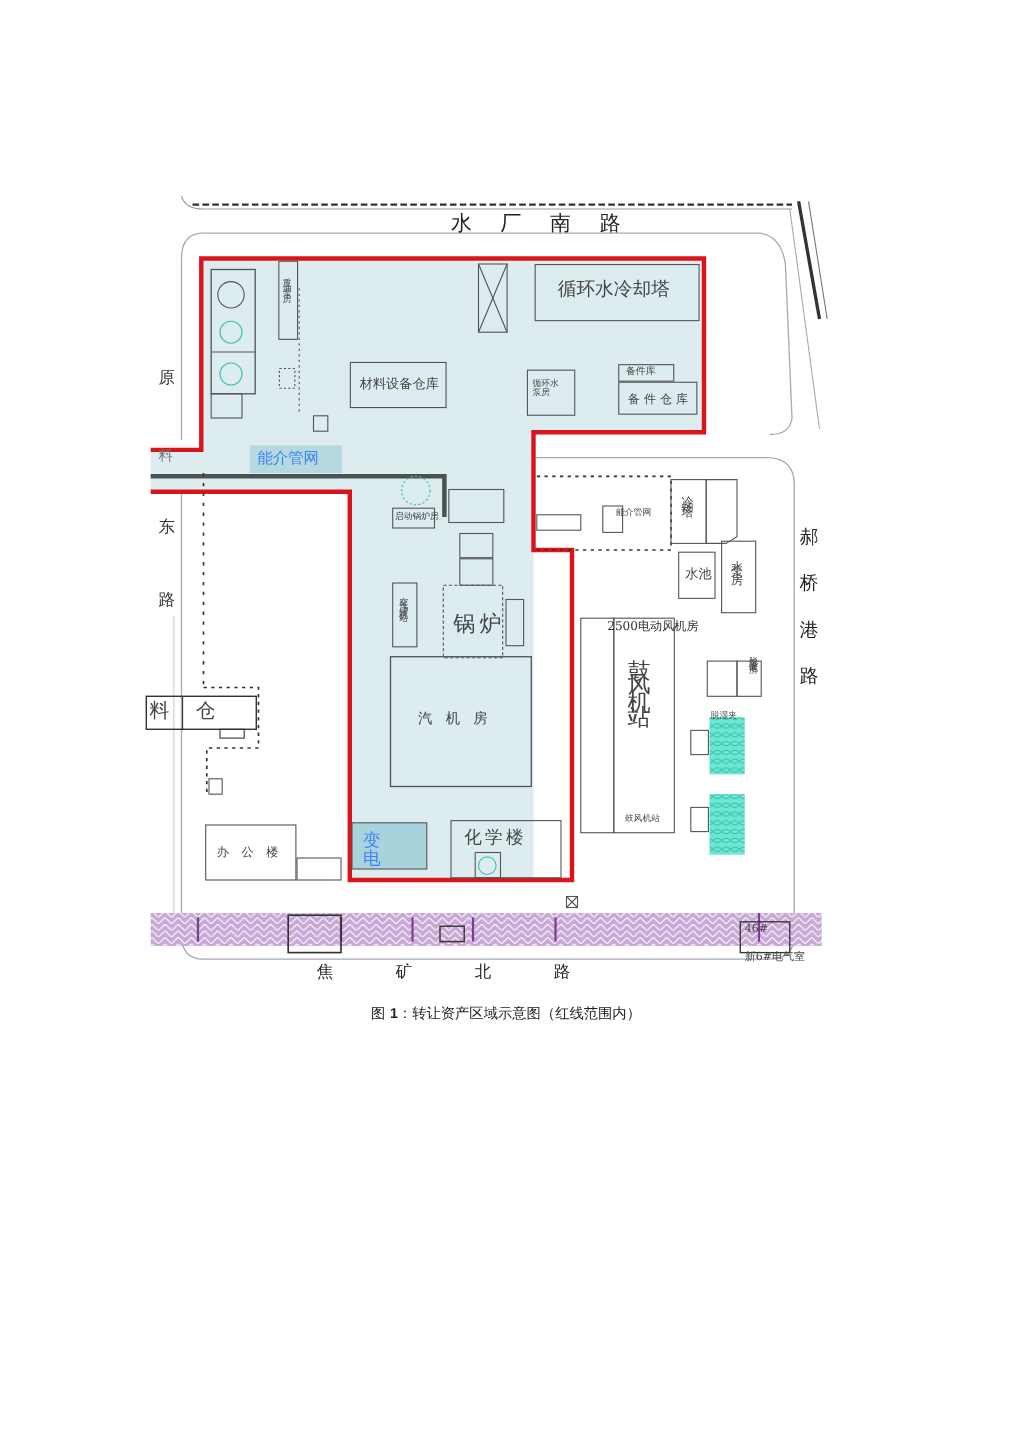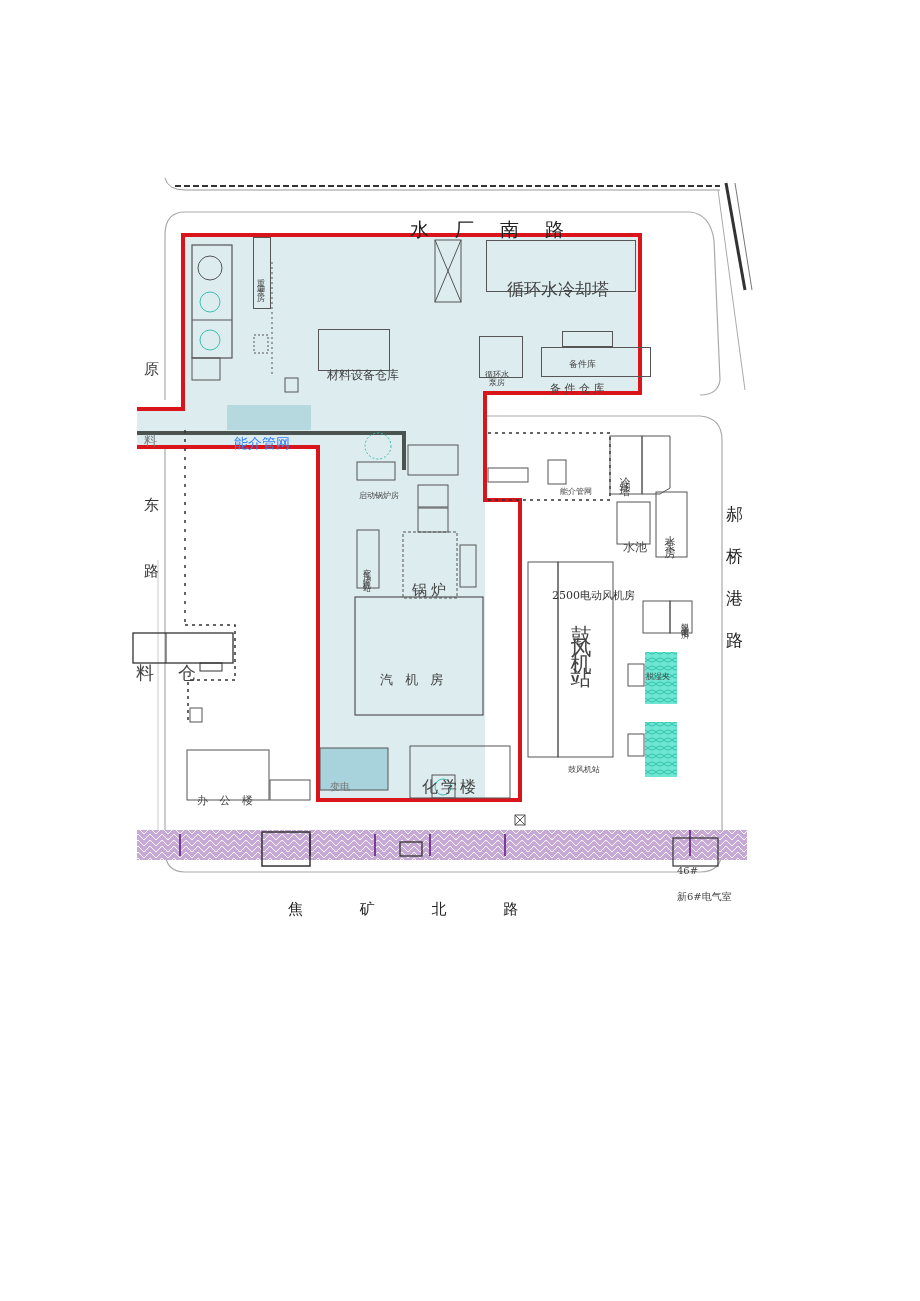--- a/index.html
+++ b/index.html
@@ -1,21 +1,21 @@
 <!DOCTYPE html>
 <html><head>
 <meta charset="utf-8">
 <style>
   html, body { margin:0; padding:0; background:#ffffff; }
   body { width:920px; height:1301px; position:relative; overflow:hidden; font-family:"DejaVu Sans", sans-serif; }
   .map { position:absolute; left:0; top:0; width:920px; height:1301px; }
-  .lbl { position:absolute; color:#333; white-space:nowrap; line-height:1;margin-top:26px; }
+  .lbl { position:absolute; color:#333; white-space:nowrap; line-height:1; }
   .road-lbl { font-size:18px; color:#222; letter-spacing:2px; }
   .vert { writing-mode:vertical-rl; letter-spacing:16px; }
-  .bld { position:absolute; border:1.3px solid #555; box-sizing:border-box;text-align:center; }
+  .bld { position:absolute; border:1.3px solid #555; box-sizing:border-box; }
   .bld-txt { font-family:"DejaVu Serif", serif; color:#444; }
   .caption { position:absolute; left:0; width:920px; top:912px; text-align:center; font-size:13px; color:#222; }
   .caption b { font-family:"Liberation Sans", sans-serif; }
 </style>
 </head>
 <body>
 
 <div class="map">
   <svg width="920" height="1301" viewBox="0 0 920 1301" style="position:absolute;left:0;top:0">
 
@@ -130,53 +130,57 @@
 
   <div class="lbl road-lbl" style="left:410px;top:194px;font-size:19px;letter-spacing:10px">水 厂 南 路</div>
   <div class="lbl road-lbl" style="left:288px;top:876px;font-size:15px;letter-spacing:26px">焦 矿 北 路</div>
   <div class="lbl road-lbl vert" style="left:726px;top:466px;font-size:17px;letter-spacing:42px">郝桥港路</div>
   <div class="lbl" style="left:144px;top:336px;font-size:15px">原</div>
   <div class="lbl" style="left:144px;top:408px;font-size:13px;color:#777">料</div>
   <div class="lbl" style="left:144px;top:472px;font-size:15px">东</div>
   <div class="lbl" style="left:144px;top:538px;font-size:15px">路</div>
 
   <div class="lbl bld-txt" style="left:234px;top:410px;font-size:14px;color:#3b82f6">能介管网</div>
-  <div class="lbl bld-txt" style="left:330px;top:756px;font-size:10px;color:#737373;width:20px;white-space:normal">变电</div>
+  <div class="lbl bld-txt" style="left:330px;top:756px;font-size:16px;color:#3b82f6;width:20px;white-space:normal">变电</div>
 
   <div class="bld" style="left:486px;top:240px;width:150px;height:52px">
     <div class="lbl bld-txt" style="left:20px;top:14px;font-size:17px">循环水冷却塔</div>
   </div>
-  <div class="bld" style="left:318px;top:329px;width:72px;height:42px">
+  <div class="bld" style="left:318px;top:329px;width:88px;height:42px">
     <div class="lbl bld-txt" style="left:8px;top:13px;font-size:12px">材料设备仓库</div>
   </div>
   <div class="bld" style="left:562px;top:331px;width:51px;height:16px">
     <div class="lbl bld-txt" style="left:6px;top:2px;font-size:9px">备件库</div>
   </div>
-  <div class="bld" style="left:541px;top:347px;width:110px;height:30px">
+  <div class="bld" style="left:562px;top:347px;width:72px;height:30px">
     <div class="lbl bld-txt" style="left:8px;top:9px;font-size:11px">备 件 仓 库</div>
   </div>
   <div class="bld" style="left:479px;top:336px;width:44px;height:42px">
     <div class="lbl bld-txt" style="left:4px;top:8px;font-size:8px;width:26px;white-space:normal">循环水泵房</div>
   </div>
   <div class="bld" style="left:253px;top:237px;width:18px;height:72px">
     <div class="lbl bld-txt vert" style="left:2px;top:8px;font-size:8px;letter-spacing:5px">重油泵房</div>
   </div>
   <div class="lbl bld-txt" style="left:359px;top:466px;font-size:8px">启动锅炉房</div>
   <div class="lbl bld-txt vert" style="left:362px;top:536px;font-size:8px;letter-spacing:3px">空气压缩机站</div>
-  <div class="lbl bld-txt" style="left:412px;top:557px;font-size:15px;letter-spacing:4px">锅炉</div>
+  <div class="lbl bld-txt" style="left:412px;top:557px;font-size:20px;letter-spacing:4px">锅炉</div>
   <div class="lbl bld-txt" style="left:380px;top:647px;font-size:13px;letter-spacing:4px">汽 机 房</div>
   <div class="lbl bld-txt" style="left:422px;top:753px;font-size:16px;letter-spacing:3px">化学楼</div>
   <div class="lbl bld-txt" style="left:197px;top:769px;font-size:11px;letter-spacing:4px">办 公 楼</div>
   <div class="lbl bld-txt" style="left:136px;top:638px;font-size:18px">料</div>
   <div class="lbl bld-txt" style="left:178px;top:638px;font-size:18px">仓</div>
   <div class="lbl bld-txt" style="left:560px;top:462px;font-size:8px">能介管网</div>
   <div class="lbl bld-txt vert" style="left:619px;top:442px;font-size:11px;letter-spacing:4px">冷却塔</div>
   <div class="lbl bld-txt" style="left:623px;top:515px;font-size:12px">水池</div>
   <div class="lbl bld-txt vert" style="left:664px;top:500px;font-size:11px;letter-spacing:6px">水泵房</div>
   <div class="lbl bld-txt" style="left:552px;top:564px;font-size:11px;color:#333">2500电动风机房</div>
   <div class="lbl bld-txt vert" style="left:570px;top:582px;font-size:21px;letter-spacing:14px;color:#444">鼓风机站</div>
   <div class="lbl bld-txt" style="left:568px;top:740px;font-size:8px">鼓风机站</div>
   <div class="lbl bld-txt" style="left:646px;top:647px;font-size:8px">脱湿夹</div>
   <div class="lbl bld-txt vert" style="left:680px;top:590px;font-size:8px;letter-spacing:2px">脱湿变电所</div>
   <div class="lbl bld-txt" style="left:677px;top:866px;font-size:10px">新6#电气室</div>
   <div class="lbl bld-txt" style="left:677px;top:840px;font-size:10px">46#</div>
 
+  <div class="caption">
+    <span>图</span>
+    <b>1</b><span>：转让资产区域示意图（红线范围内）</span>
+  </div>
 </div>
 
 </body></html>

